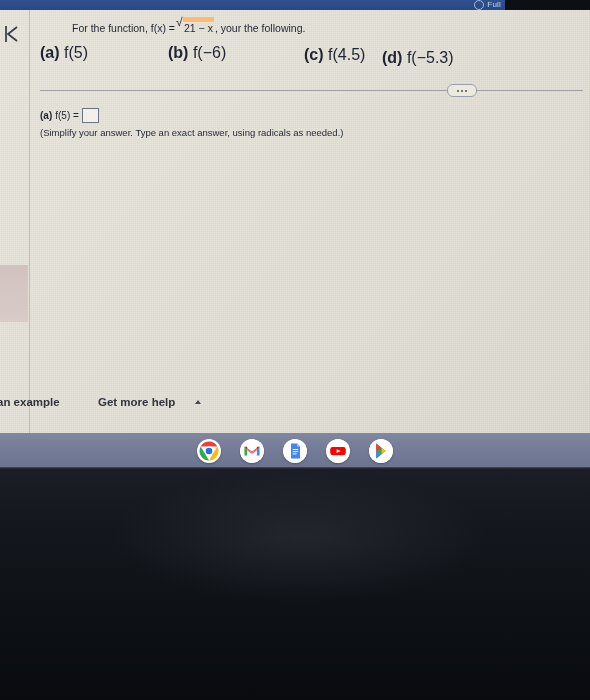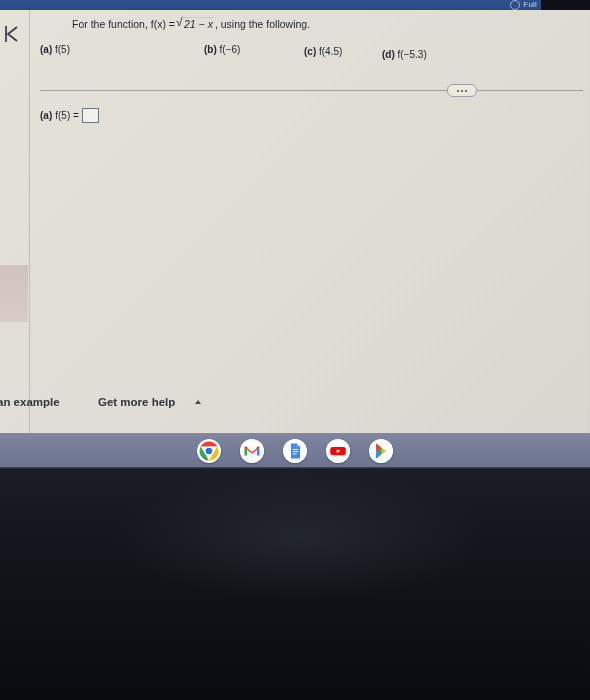--- a/index.html
+++ b/index.html
@@ -36,21 +36,20 @@
     mix-blend-mode: multiply;
   }
 
   
   #top-band {
     position: absolute;
     left: 0; top: 0;
     width: 505px;
     height: 10px;
     background: linear-gradient(180deg, #30508e 0%, #2d4c89 60%, #2a477f 100%);
-    padding-left: 36px;
   }
   #top-band-right {
     position: absolute;
     right: 4px; top: -1px;
     height: 11px;
     display: flex;
     align-items: center;
     gap: 3px;
     color: #c9d6ee;
     font-size: 8px;
@@ -114,37 +113,36 @@
     padding-left: 7px;
     margin: 0 1px;
   }
   .radical-wrap .radsign {
     position: absolute;
     left: 0; top: -1px;
     font-size: 12px;
     line-height: 12px;
   }
   .radical-wrap .radbody {
-    border-top: 1px solid #fdba74;
+    border-top: 5px solid #fdba74;
     padding: 0 1px 0 1px;
     display: inline-block;
     line-height: 12px;
-    font-style: italic;
   }
 
   
   #parts-row {
     position: absolute;
     left: 40px; top: 44px;
     width: 520px;
     height: 16px;
   }
   .part {
     position: absolute;
-    font-size: 10px;
+    font-size: 16px;
     color: #1f2430;
     white-space: nowrap;
   }
   .part b { font-weight: bold; }
 
   
   #divider {
     position: absolute;
     left: 40px; top: 90px;
     width: 543px;
@@ -311,29 +309,29 @@
 
   <div id="back-arrow">
     <svg width="26" height="24" viewBox="0 0 26 24" aria-hidden="true">
       <line x1="4" y1="4" x2="4" y2="20" stroke="#343a46" stroke-width="1.7"></line>
       <polyline points="15,5 6,12 15,19" fill="none" stroke="#343a46" stroke-width="1.7"></polyline>
     </svg>
   </div>
 
   <div id="question-line">
     <span>For the function,</span>
-    <span class="mathvar">f(x) =</span><span class="radical-wrap"><span class="radsign">√</span><span class="radbody">21 − x</span></span><span>, using the following.</span>
+    <span class="mathvar">f(x) =</span><span class="radical-wrap"><span class="radsign">√</span><span class="radbody">21 − x</span></span><span>, your the following.</span>
   </div>
 
   <div id="parts-row">
     <div class="part" style="left:0px;">
       <b>(a)</b>
       <span>f(5)</span>
     </div>
-    <div class="part" style="left:128px;margin-left:36px;">
+    <div class="part" style="left:128px;">
       <b>(b)</b>
       <span>f(−6)</span>
     </div>
     <div class="part" style="left:232px;top:2px;padding-left:32px;">
       <b>(c)</b>
       <span>f(4.5)</span>
     </div>
     <div class="part" style="left:342px;top:5px;">
       <b>(d)</b>
       <span>f(−5.3)</span>
@@ -345,20 +343,21 @@
     <i></i>
     <i></i>
     <i></i>
   </div>
 
   <div id="answer-line">
     <b>(a)</b>
     <span>f(5) =</span>
     <span id="answer-box" placeholder=""></span>
   </div>
+  <div id="answer-hint">(Simplify your answer. Type an exact answer, using radicals as needed.)</div>
 
   <div id="help-row">
     <div id="view-example">an example</div>
     <div id="get-more-help">
       <span>Get more help</span>
       <span class="caret-up"></span>
     </div>
   </div>
 
   <div id="taskbar">

